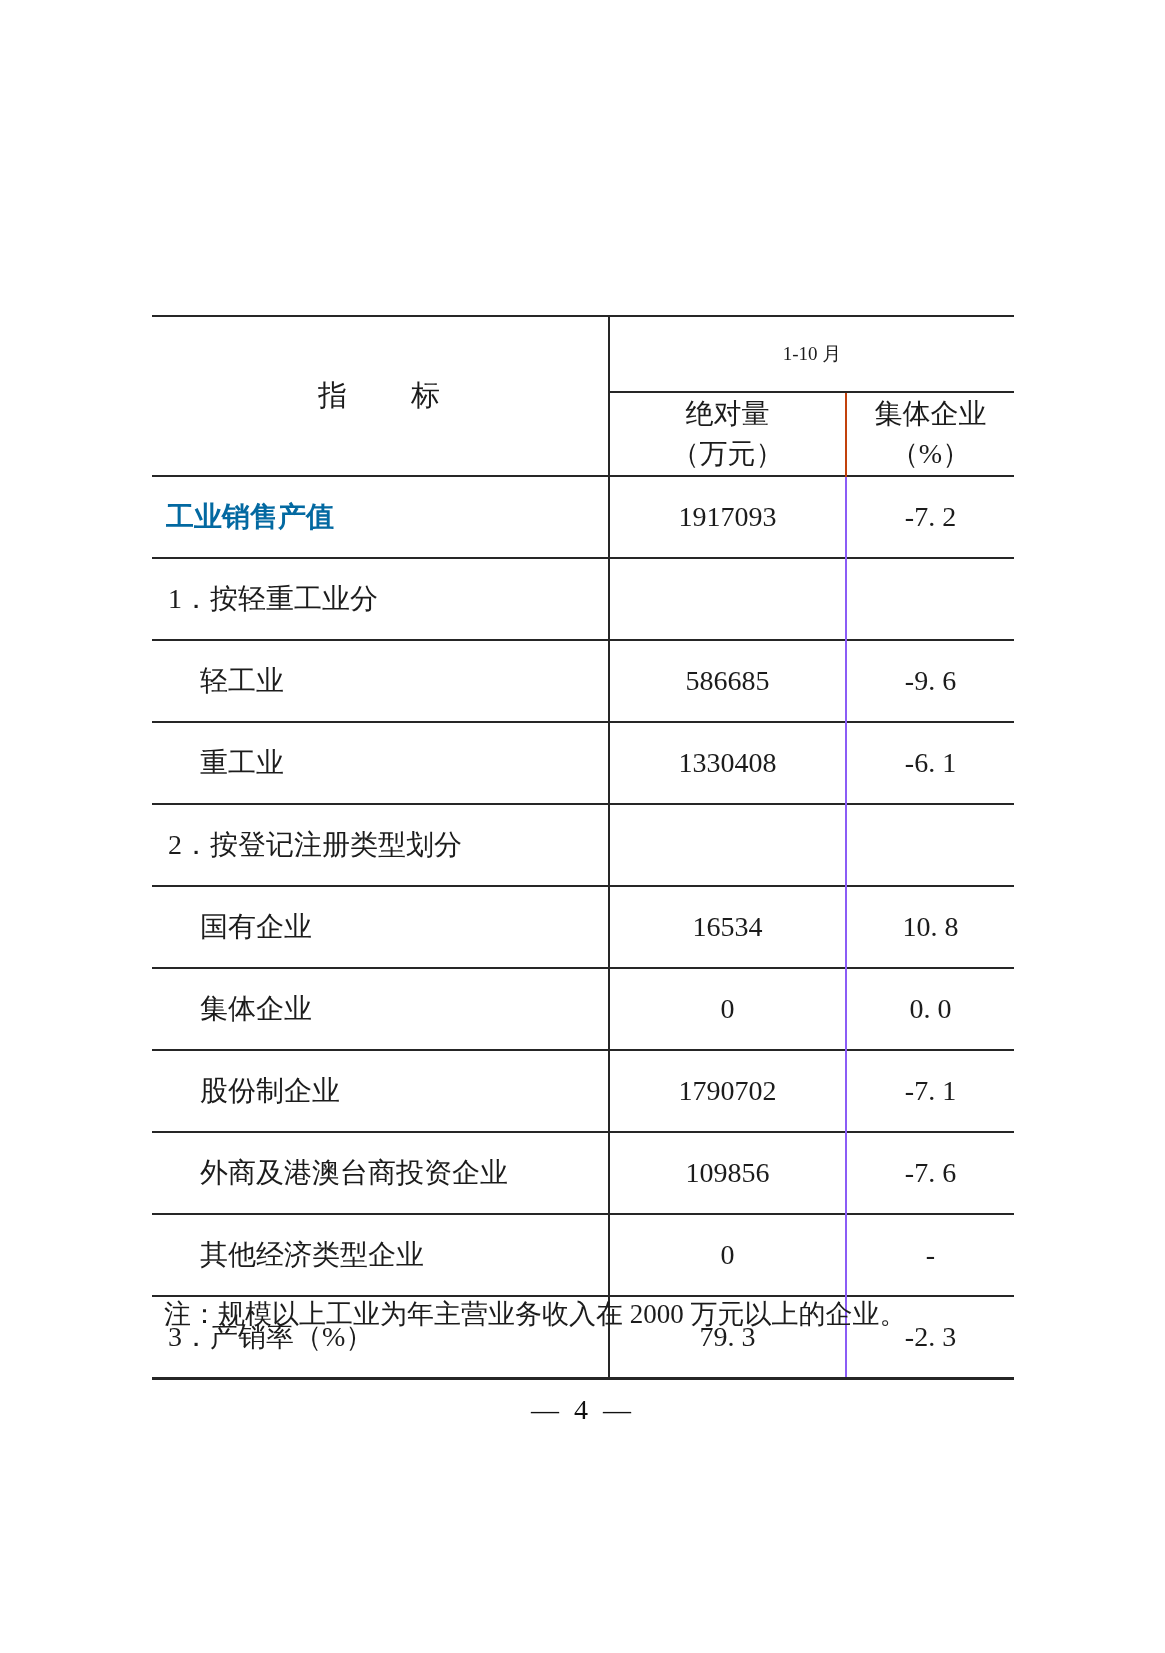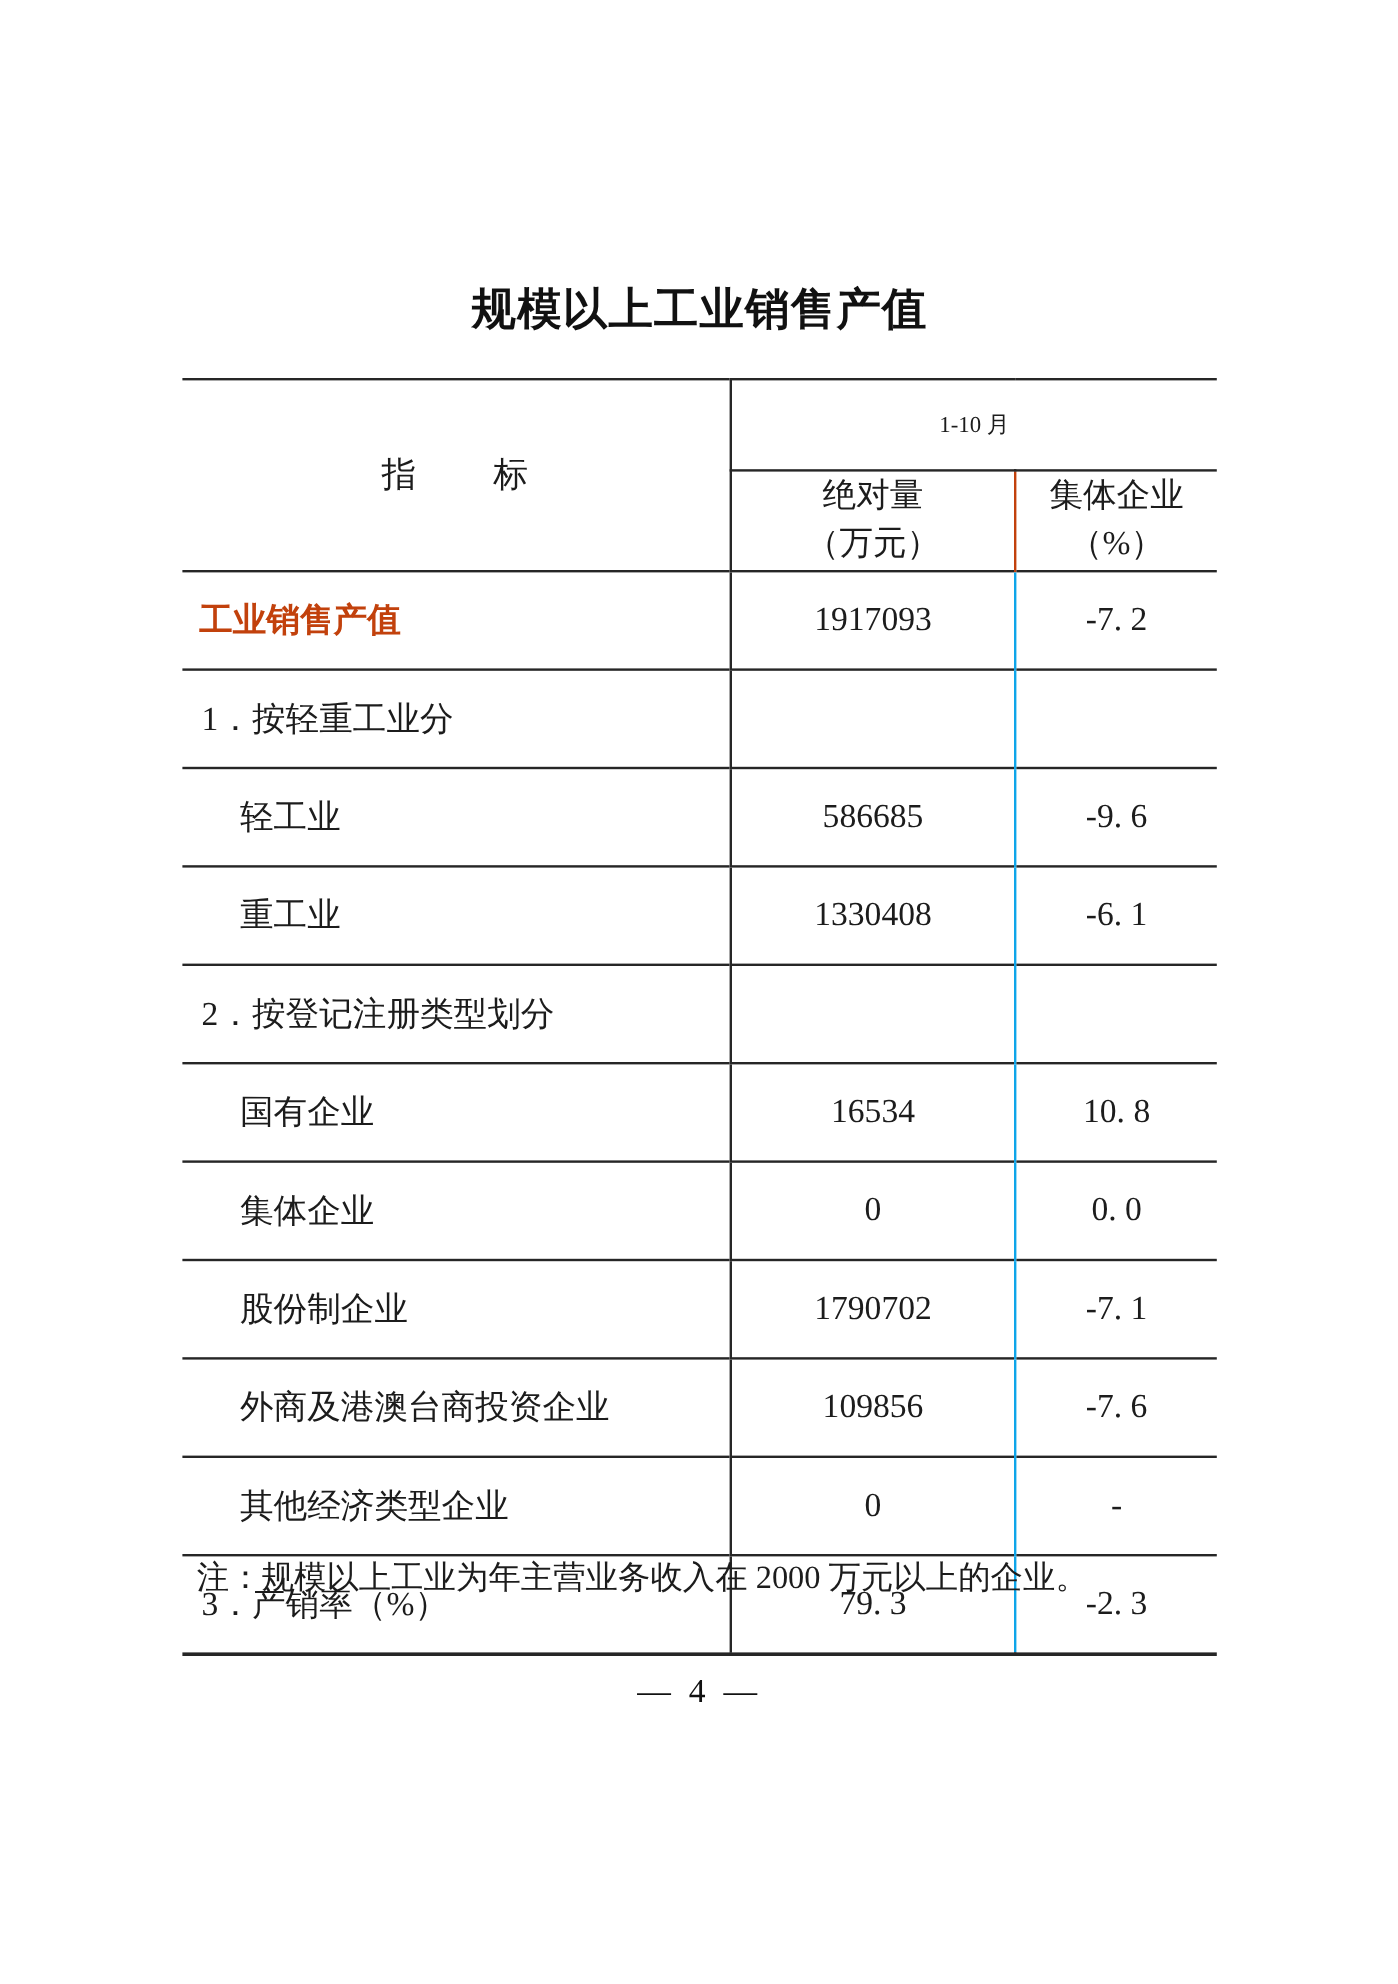--- a/index.html
+++ b/index.html
@@ -55,30 +55,30 @@
     border-top:2px solid #262626;
     vertical-align:middle;
   }
   tbody td.label-cell {
     text-align:left;
     border-right:2px solid #262626;
     padding-left:16px;
   }
   tbody td.value-cell {
     text-align:center;
-    border-right:2px solid #0ea5e9;
+    border-right:2px solid #8b5cf6;
   }
   tbody td.growth-cell { text-align:center; }
 
   tr.style-bold td.label-cell {
     font-family:"Liberation Sans","DejaVu Sans",sans-serif;
     font-weight:700;
     font-size:28px;
     padding-left:14px;
-    color:#c2410c;
+    color:#0369a1;
     margin-top:33px;
   }
   tr.style-sub td.label-cell { padding-left:48px; }
 
   .note {
     position:absolute;
     top:1269px; left:164px; width:860px;
     font-size:27px;
     color:#1c1c1c;
   }
@@ -89,21 +89,20 @@
     font-size:28px;
     letter-spacing:4px;
     color:#111;
   }
 </style>
 </head>
 <body>
 
 <div class="page">
 
-  <div class="title">规模以上工业销售产值</div>
 
   <table class="stat">
     <colgroup>
       <col class="c1">
         <col class="c2">
         <col class="c3">
     </colgroup>
     <thead>
       <tr>
         <td class="h-indicator" rowspan="2">指　　标</td>

